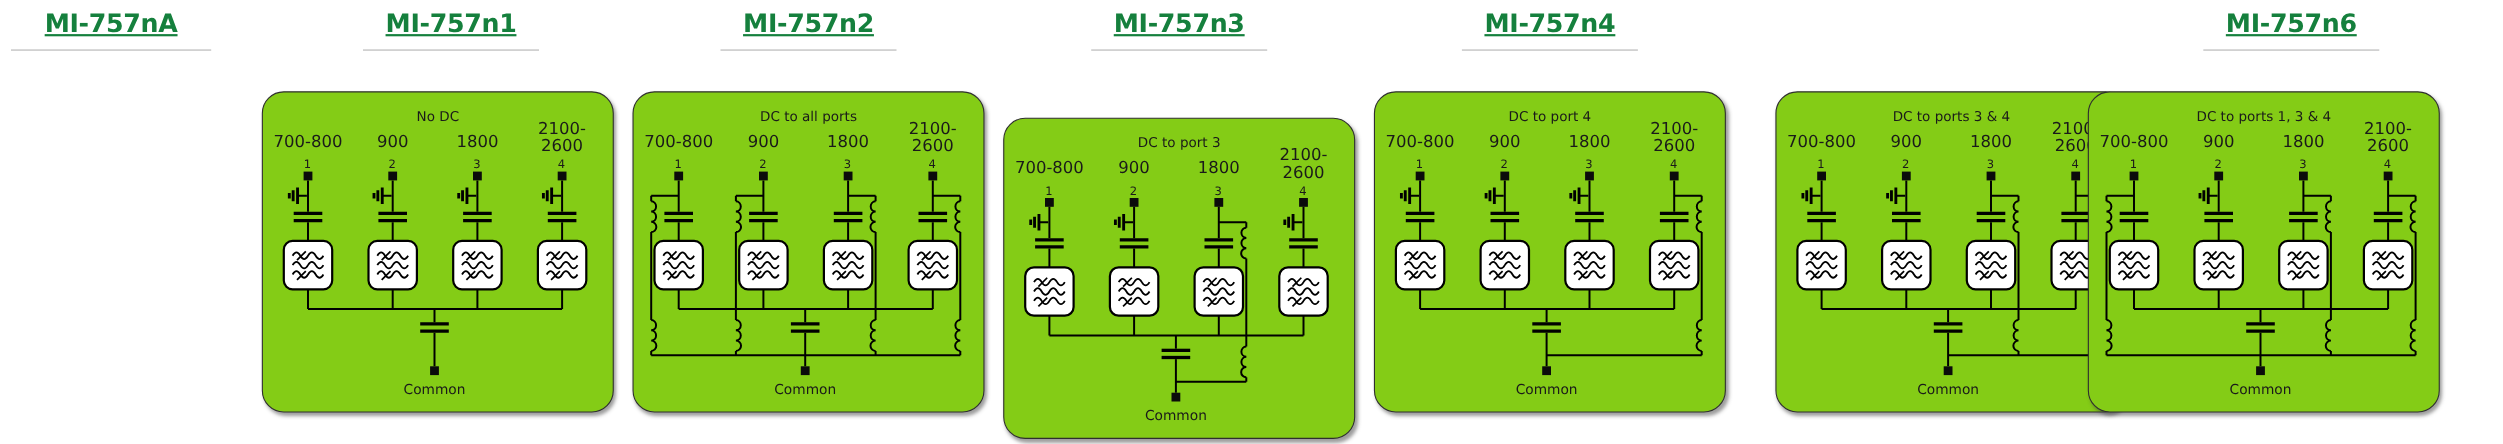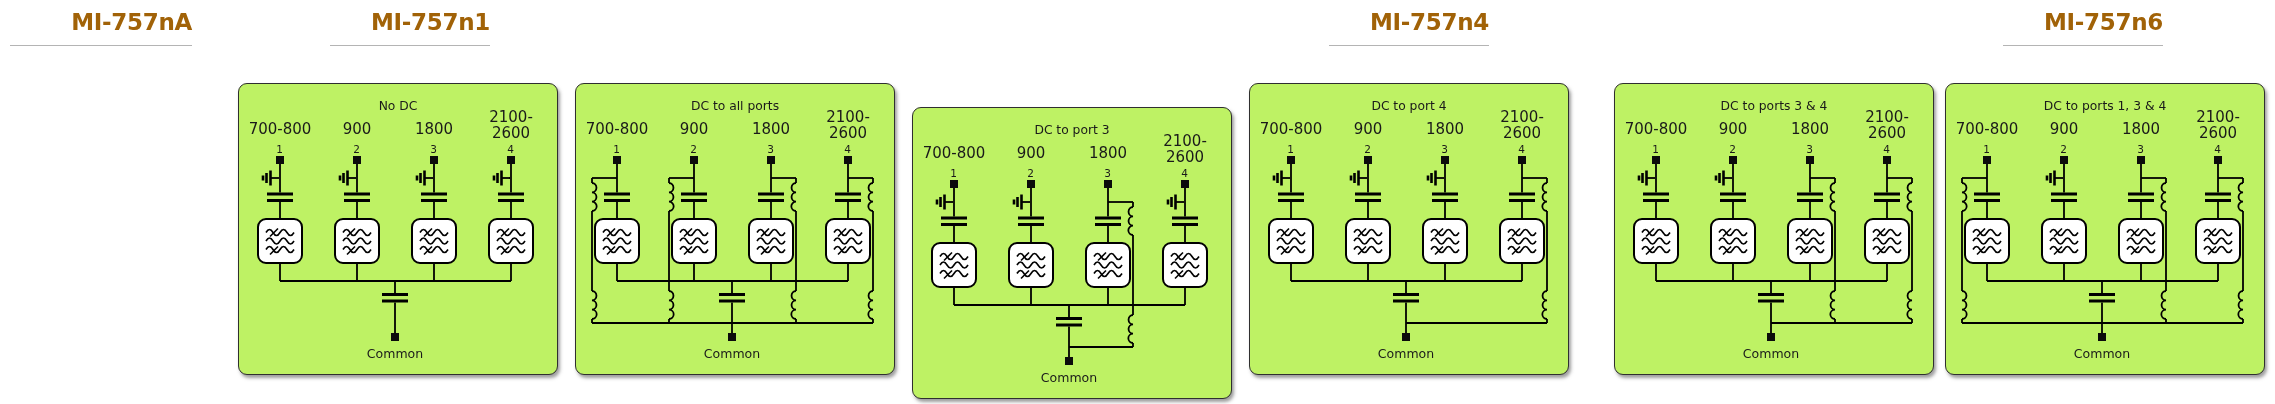--- a/index.html
+++ b/index.html
@@ -6,49 +6,52 @@
   .page{
     position:relative;
     width:2275px;height:404px;
     background:#fff;
     font-family:"DejaVu Sans","Liberation Sans",sans-serif;
     color:#1a1a1a;
     overflow:hidden;
   }
   .col-header{
     position:absolute;top:9px;height:36px;
-    text-align:right;
+    text-align:center;
     font-weight:bold;font-size:23px;line-height:27px;
     letter-spacing:-0.3px;
-    color:#a16207;
+    color:#15803d;
     border-bottom:1.5px solid #b4b4b4;
+    text-decoration:underline;
   }
   .row-label{
     position:absolute;left:18px;top:81px;
     font-weight:bold;font-size:21px;line-height:22px;
     color:#1b1b1b;
     letter-spacing:0.2px;
   }
   .diagram-box{
     position:absolute;top:83px;width:320px;height:292px;
-    background:#bef264;
+    background:#84cc16;
     border:1.5px solid #2f2f2f;
-    border-radius:9px;
+    border-radius:20px;
     box-shadow:2px 3px 3.5px rgba(60,60,60,0.5);
     box-sizing:border-box;
   }
   .diagram-box svg{position:absolute;left:-1.5px;top:-1.5px;}
 </style>
 </head>
 <body>
 
 <div class="page">
 
   <div class="col-header" style="left:10px;width:182px;">MI-757nA</div>
   <div class="col-header" style="left:330px;width:160px;">MI-757n1</div>
+  <div class="col-header" style="left:655px;width:160px;">MI-757n2</div>
+  <div class="col-header" style="left:992px;width:160px;">MI-757n3</div>
   <div class="col-header" style="left:1329px;width:160px;">MI-757n4</div>
   <div class="col-header" style="left:2003px;width:160px;">MI-757n6</div>
 
 
   <div class="diagram-box" style="left:238px;">
       <svg width="320" height="292" viewBox="0 0 320 292">
         <text x="160" y="27" fill="#1a1a1a" font-size="12.3" text-anchor="middle" font-family="&quot;DejaVu Sans&quot;,&quot;Liberation Sans&quot;,sans-serif">No DC</text>
         <g>
           <text x="42" y="50.5" fill="#1a1a1a" font-size="15" text-anchor="middle" font-family="&quot;DejaVu Sans&quot;,&quot;Liberation Sans&quot;,sans-serif">700-800</text>
           <text x="41.5" y="70" fill="#1a1a1a" font-size="10.5" text-anchor="middle" font-family="&quot;DejaVu Sans&quot;,&quot;Liberation Sans&quot;,sans-serif">1</text>
@@ -614,21 +617,21 @@
           <line x1="157" y1="198" x2="157" y2="210" stroke="#000000" stroke-width="1.8"></line>
           <line x1="144" y1="211.5" x2="170" y2="211.5" stroke="#000000" stroke-width="3"></line>
           <line x1="144" y1="218" x2="170" y2="218" stroke="#000000" stroke-width="3"></line>
           <line x1="157" y1="219.5" x2="157" y2="250" stroke="#000000" stroke-width="1.8"></line>
           <rect x="153" y="250" width="8" height="8" fill="#0b0b0b"></rect>
           <text x="157" y="275" fill="#1a1a1a" font-size="12.5" text-anchor="middle" font-family="&quot;DejaVu Sans&quot;,&quot;Liberation Sans&quot;,sans-serif">Common</text>
           <line x1="157" y1="240" x2="298" y2="240" stroke="#000000" stroke-width="1.8"></line>
         </g>
       </svg>
     </div>
-  <div class="diagram-box" style="left:1945px;">
+  <div class="diagram-box" style="left:1898px;">
       <svg width="320" height="292" viewBox="0 0 320 292">
         <text x="160" y="27" fill="#1a1a1a" font-size="12.3" text-anchor="middle" font-family="&quot;DejaVu Sans&quot;,&quot;Liberation Sans&quot;,sans-serif">DC to ports 1, 3 &amp; 4</text>
         <g>
           <text x="42" y="50.5" fill="#1a1a1a" font-size="15" text-anchor="middle" font-family="&quot;DejaVu Sans&quot;,&quot;Liberation Sans&quot;,sans-serif">700-800</text>
           <text x="41.5" y="70" fill="#1a1a1a" font-size="10.5" text-anchor="middle" font-family="&quot;DejaVu Sans&quot;,&quot;Liberation Sans&quot;,sans-serif">1</text>
           <rect x="38" y="73" width="8" height="8" fill="#0b0b0b"></rect>
           <line x1="42" y1="81" x2="42" y2="109.5" stroke="#000000" stroke-width="1.8"></line>
           <line x1="29" y1="111" x2="55" y2="111" stroke="#000000" stroke-width="3"></line>
           <line x1="29" y1="117.5" x2="55" y2="117.5" stroke="#000000" stroke-width="3"></line>
           <line x1="42" y1="119" x2="42" y2="136" stroke="#000000" stroke-width="1.8"></line>

